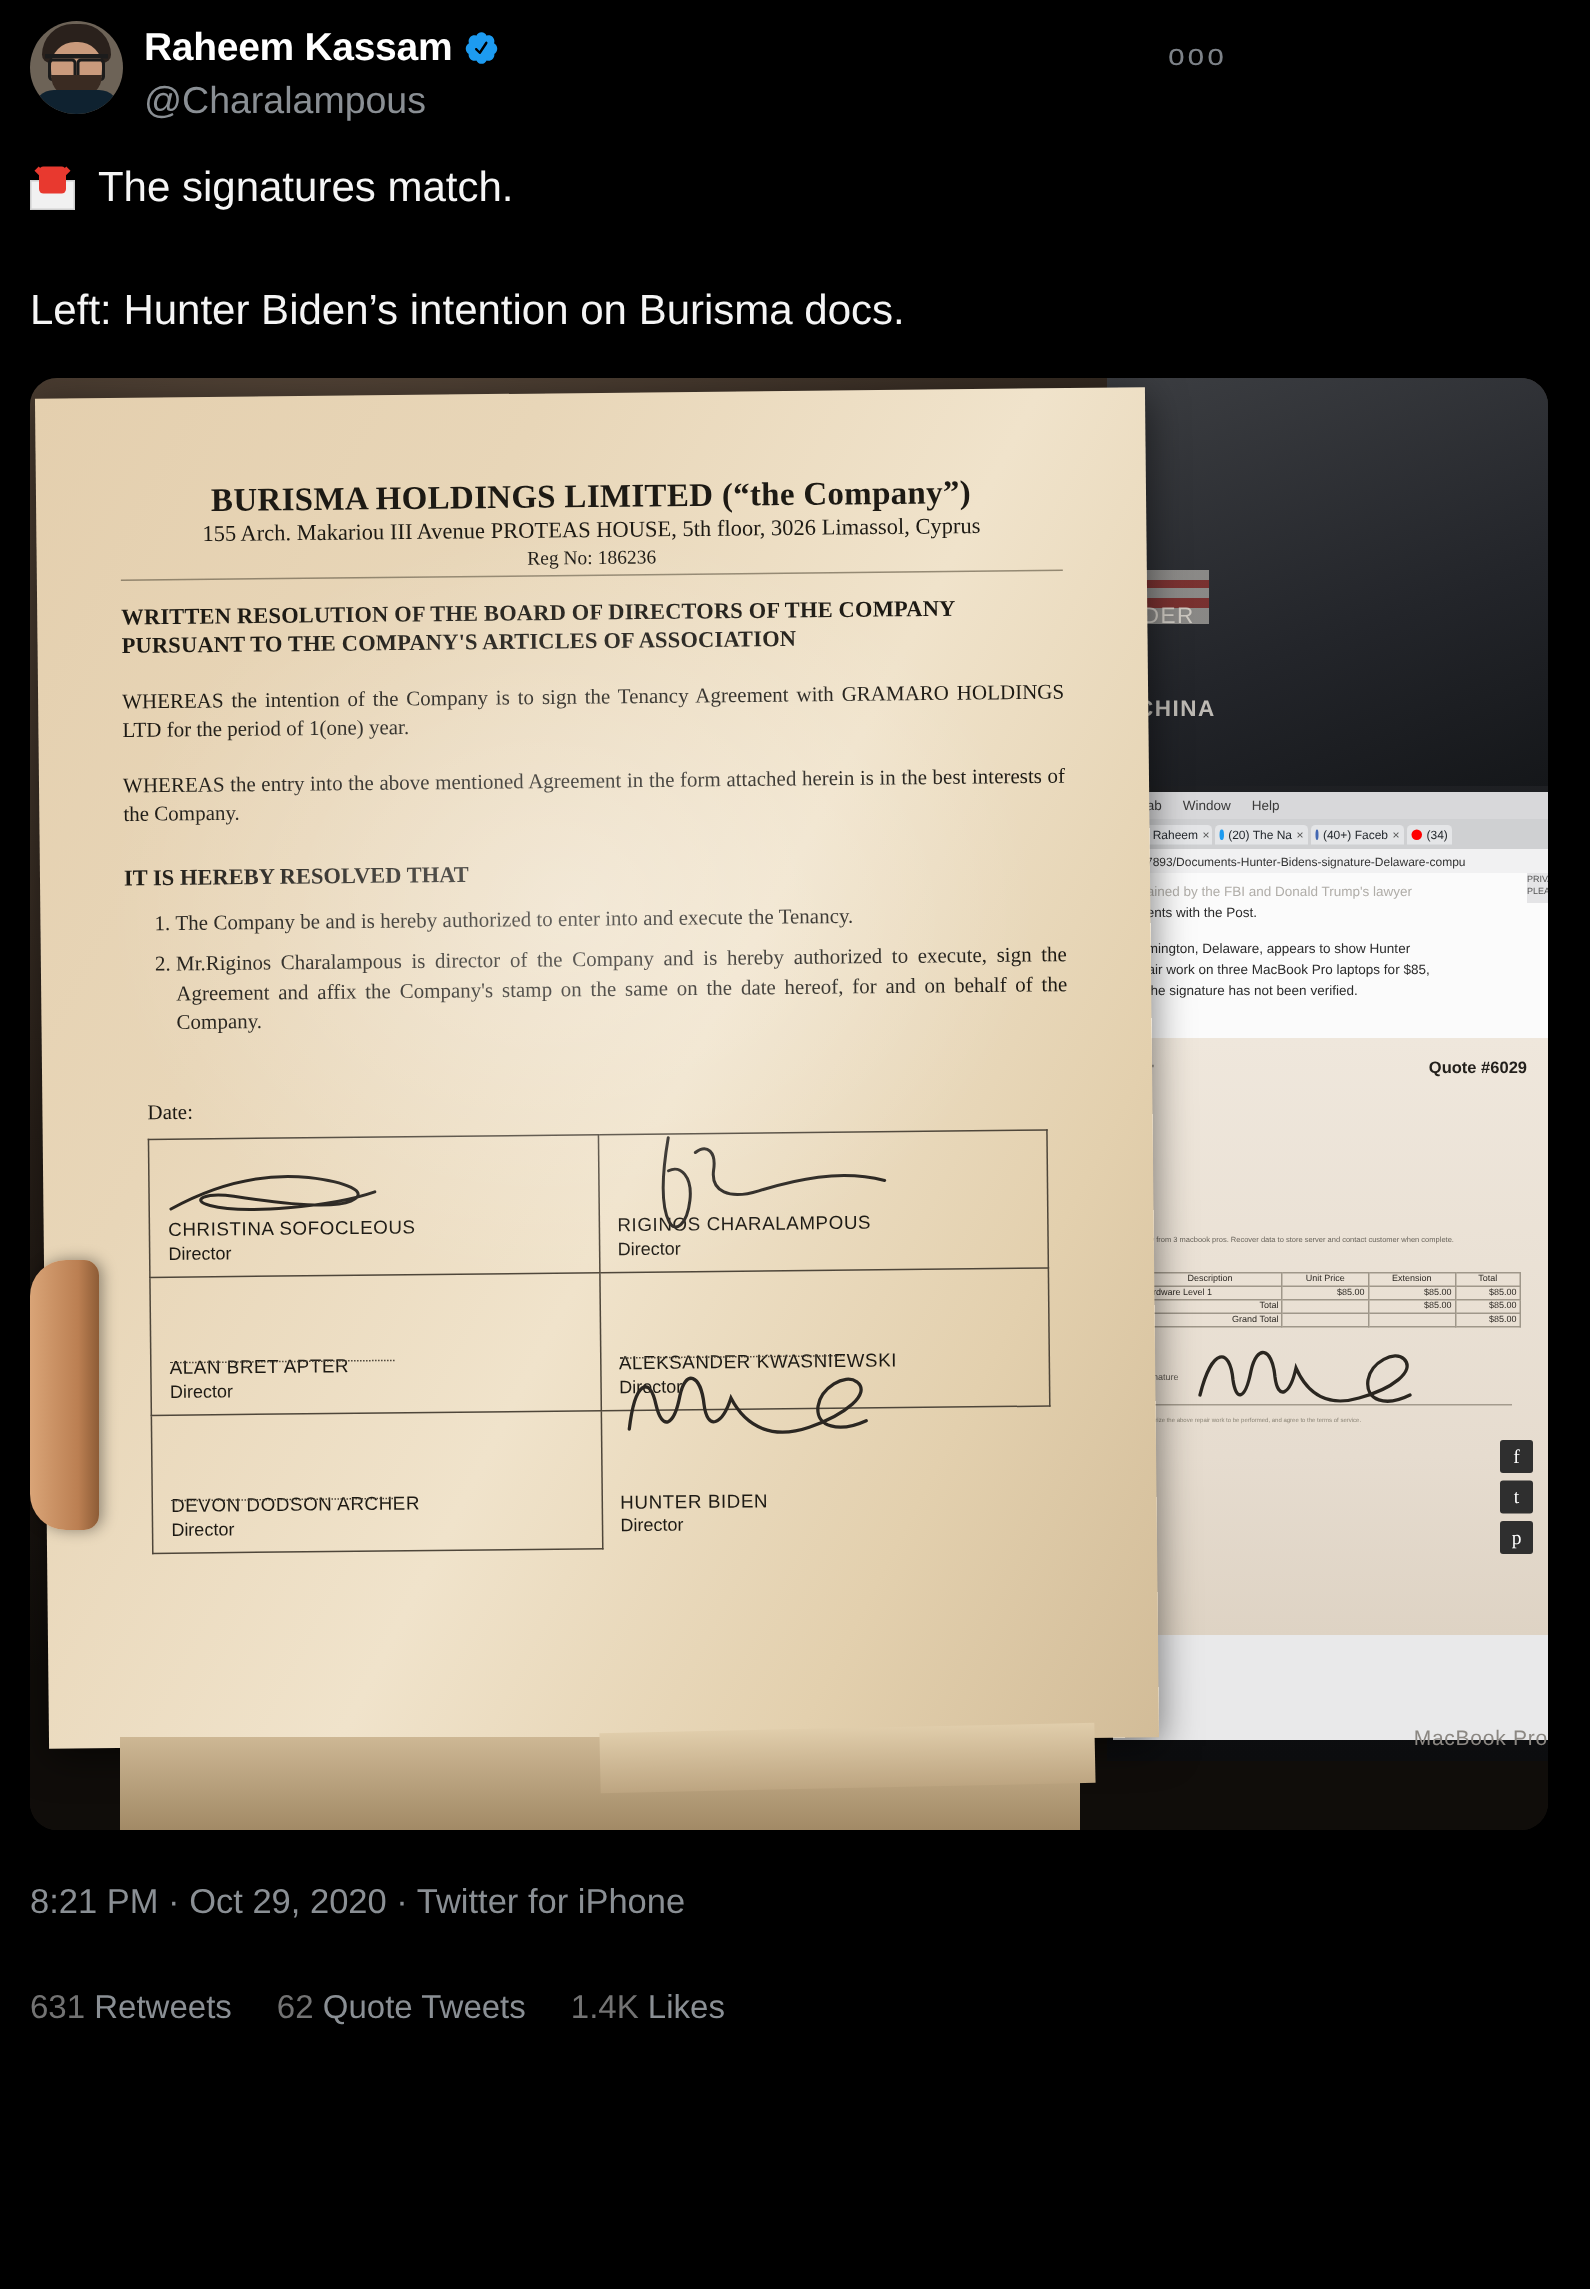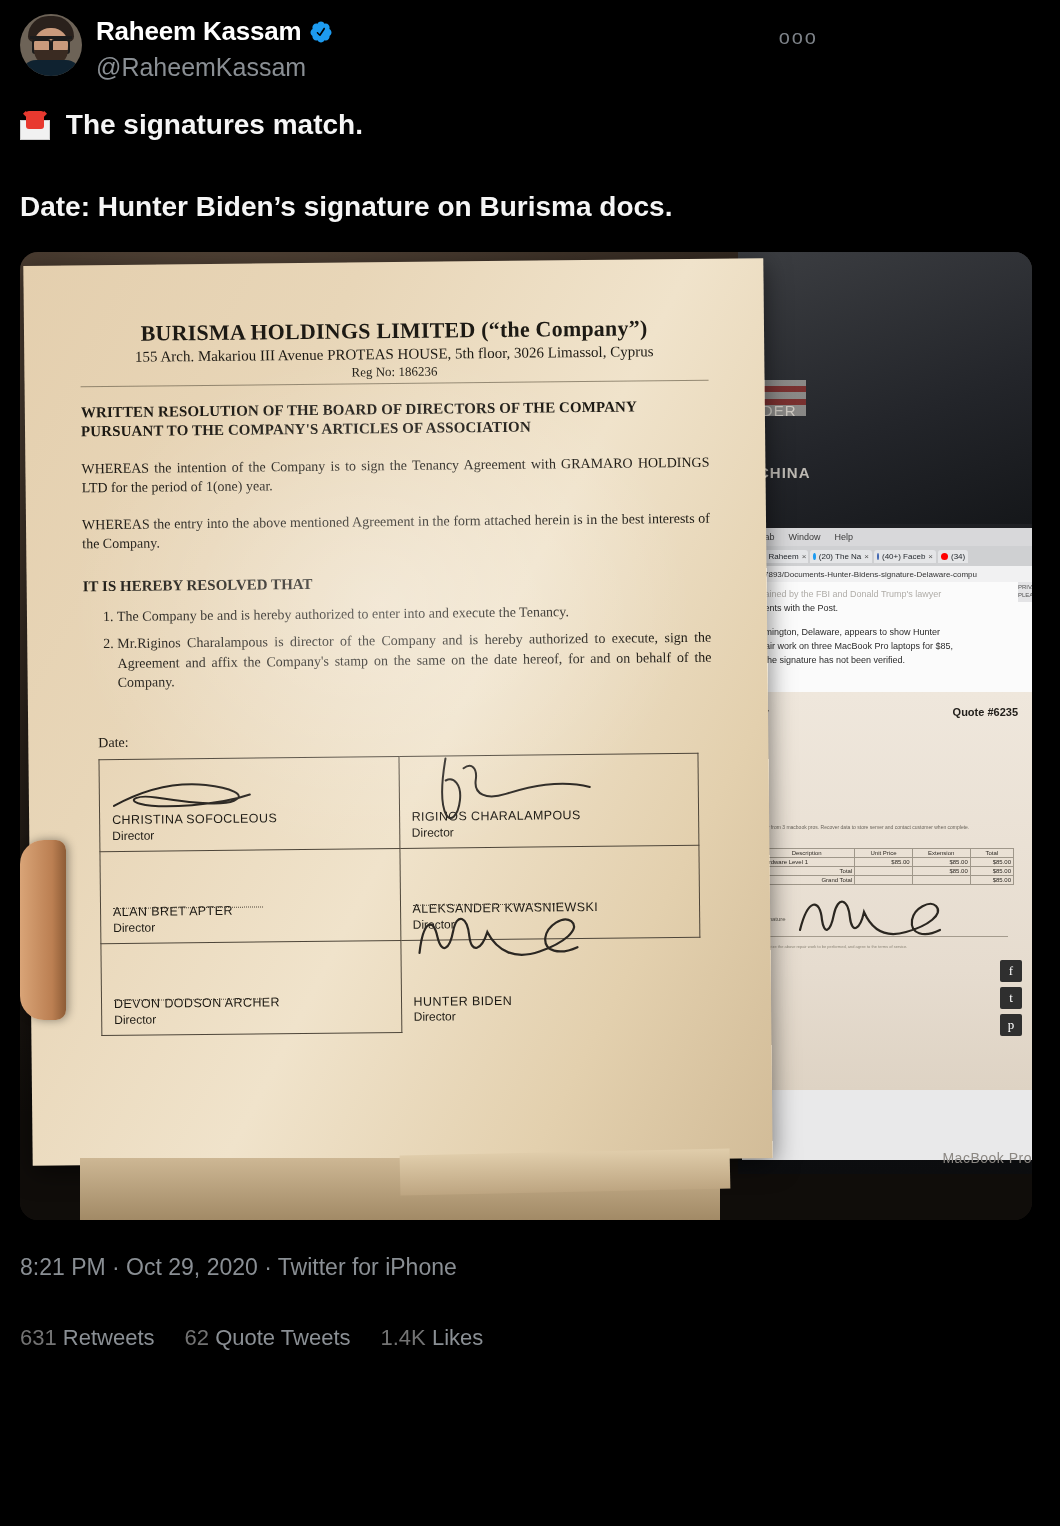--- a/index.html
+++ b/index.html
@@ -112,21 +112,21 @@
   }
 
   
   .tweet-text {
     margin-top: 24px;
     font-size: 28px;
     line-height: 1.36;
     color: #f5f5f5;
     font-weight: 300;
   }
-  .tweet-text p { margin: 0 0 44px 0; font-weight: bold; }
+  .tweet-text p { margin: 0 0 44px 0; }
   .tweet-text p:last-child { margin-bottom: 0; }
   .siren {
     display: inline-block;
     width: 30px; height: 32px;
     vertical-align: -6px;
     margin-right: 8px;
     position: relative;
   }
   .siren .base {
     position: absolute;
@@ -484,34 +484,34 @@
     </div>
     <div class="name-block">
       <div class="display-name-row">
         <span class="display-name">Raheem Kassam</span>
         <span class="verified">
           <svg viewBox="0 0 24 24" width="24" height="24" aria-hidden="true">
             <path fill="#1d9bf0" d="M22.5 12.5c0-1.58-.875-2.95-2.148-3.6.154-.435.238-.905.238-1.4 0-2.21-1.71-3.998-3.818-3.998-.47 0-.92.084-1.336.25C14.818 2.415 13.51 1.5 12 1.5s-2.816.917-3.437 2.25c-.415-.165-.866-.25-1.336-.25-2.11 0-3.818 1.79-3.818 4 0 .494.083.964.237 1.4-1.272.65-2.147 2.018-2.147 3.6 0 1.495.782 2.798 1.942 3.486-.02.17-.032.34-.032.514 0 2.21 1.708 4 3.818 4 .47 0 .92-.086 1.335-.25.62 1.334 1.926 2.25 3.437 2.25 1.512 0 2.818-.916 3.437-2.25.415.163.865.248 1.336.248 2.11 0 3.818-1.79 3.818-4 0-.174-.012-.344-.033-.513 1.158-.687 1.943-1.99 1.943-3.484zm-6.616-3.334l-4.334 6.5c-.145.217-.382.334-.625.334-.146 0-.294-.042-.424-.13l-.203-.152-2.416-2.416c-.293-.293-.293-.768 0-1.06s.768-.294 1.06 0l1.72 1.72 3.955-5.933c.23-.345.696-.438 1.04-.207.346.23.44.696.21 1.04z"></path>
           </svg>
         </span>
       </div>
-      <div class="handle">@RaheemKassam</div>
+      <div class="handle">@Charalampous</div>
     </div>
     <div class="more-dots">ooo</div>
   </div>
 
   <div class="tweet-text">
     <p>
       <span class="siren">
         <span class="spark"></span><span class="spark2"></span>
         <span class="base"></span><span class="lamp"></span>
       </span>
       <span>The signatures match.</span>
     </p>
-    <p>Date: Hunter Biden’s signature on Burisma docs.</p>
+    <p>Left: Hunter Biden’s intention on Burisma docs.</p>
   </div>
 
   <div class="media">
     <div class="bg"></div>
 
     <div class="laptop"></div>
     <div class="laptop-lid"></div>
     <div class="lid-flag"></div>
     <div class="lid-text1">NDER</div>
     <div class="lid-text2">CHINA</div>
@@ -550,21 +550,21 @@
         <div style="height:10px"></div>
         <div>Wilmington, Delaware, appears to show Hunter</div>
         <div>repair work on three MacBook Pro laptops for $85,</div>
         <div>er, the signature has not been verified.</div>
       </div>
       <div class="sidebar-strip">PRIVACY PLEASE</div>
     </div>
 
     <div class="receipt">
       <div class="lhead">acs"</div>
-      <div class="quote-no">Quote #6235</div>
+      <div class="quote-no">Quote #6029</div>
       <div class="fineprint">very from 3 macbook pros. Recover data to store server and contact customer when complete.</div>
 
       <table class="rtable">
         <tbody>
             <tr>
           <th>Description</th>
           <th>Unit Price</th>
           <th>Extension</th>
           <th>Total</th>
         </tr>

